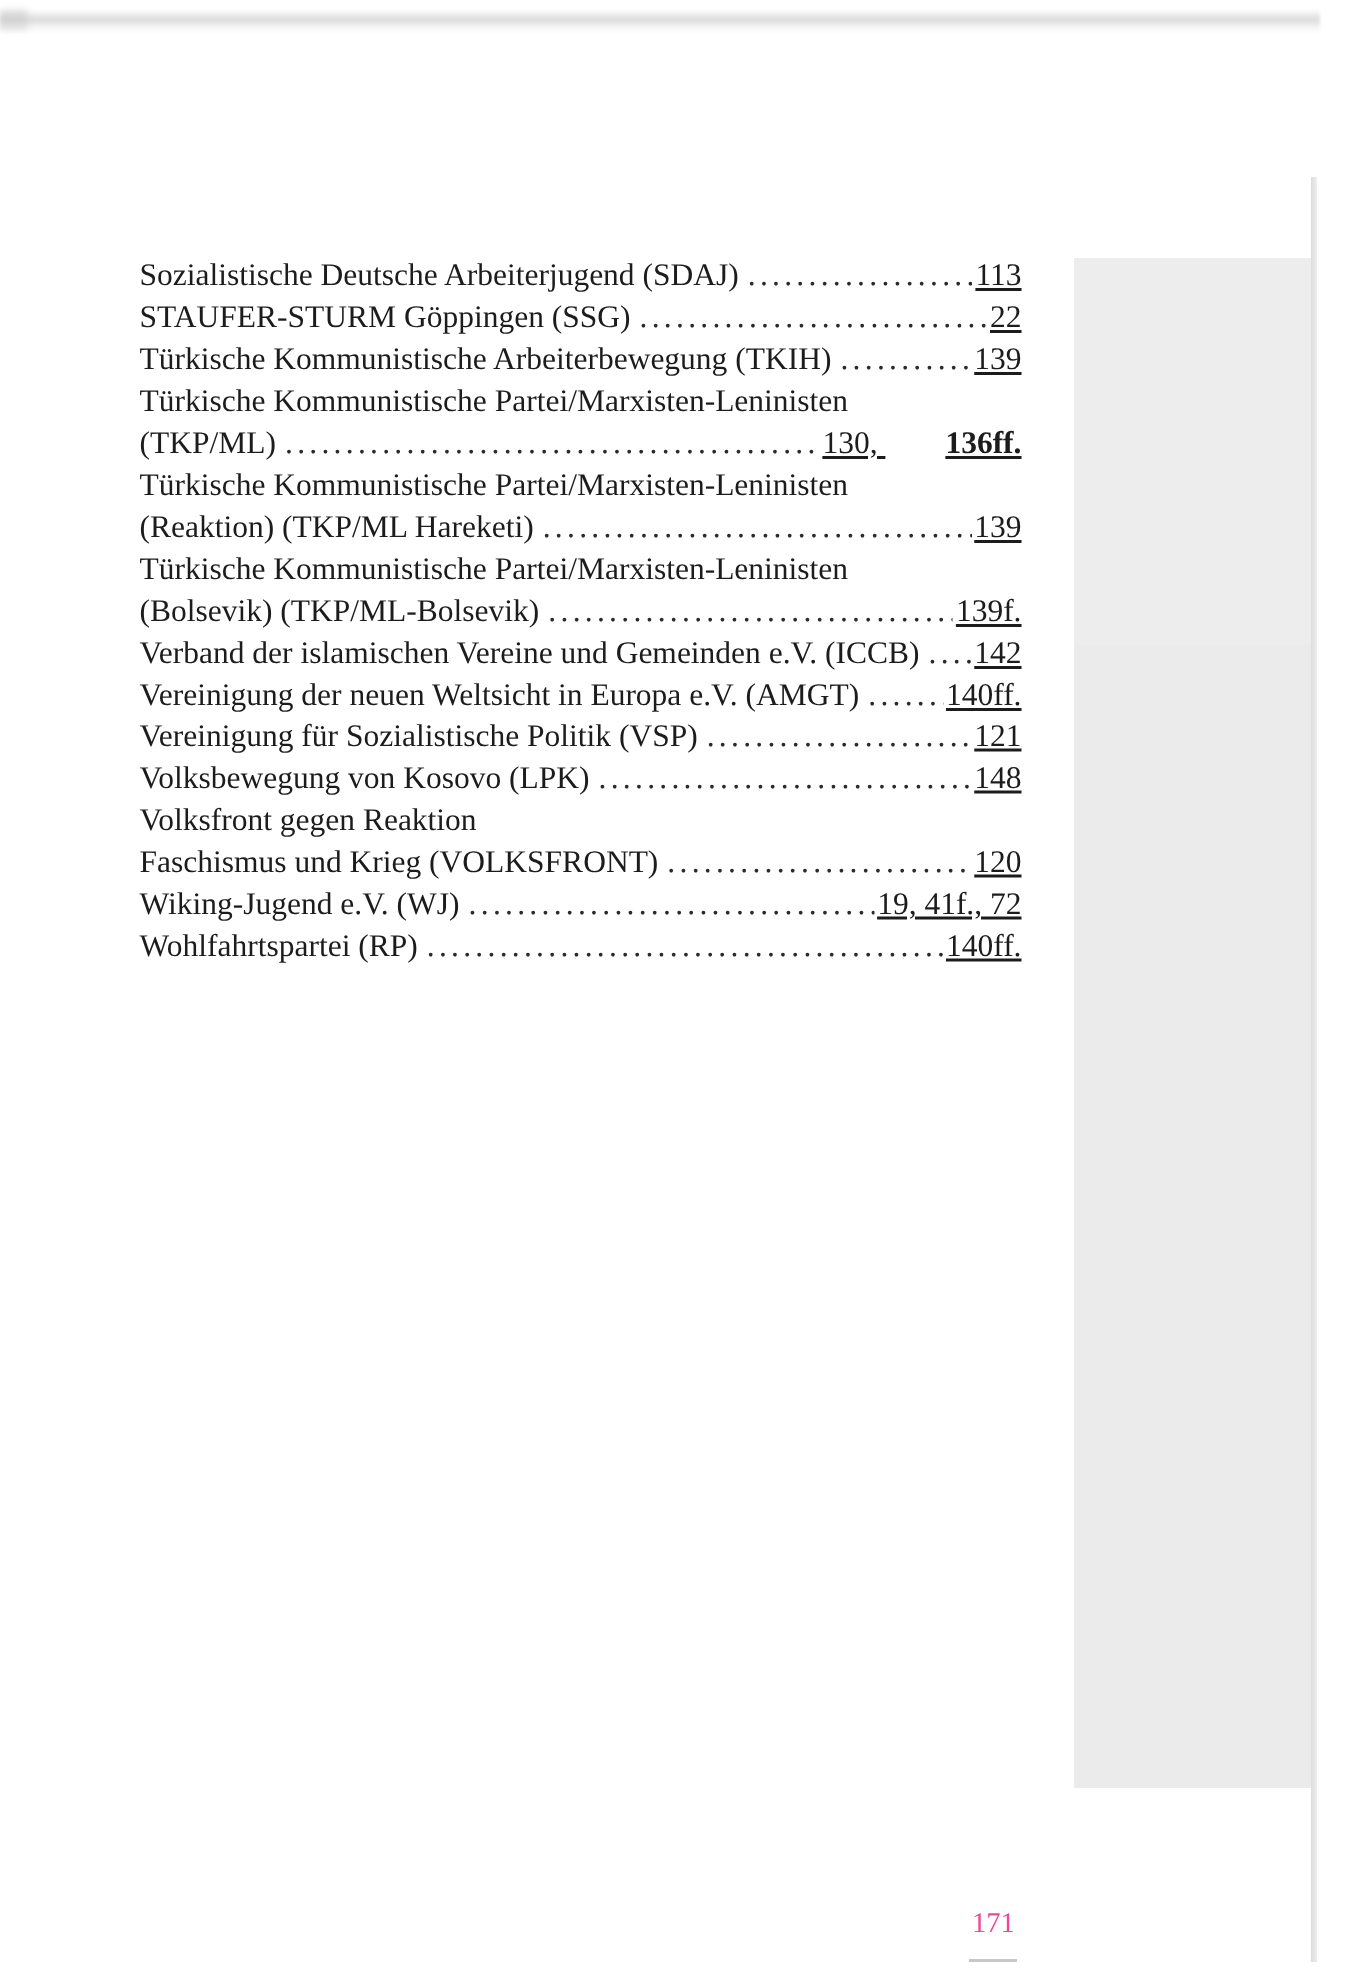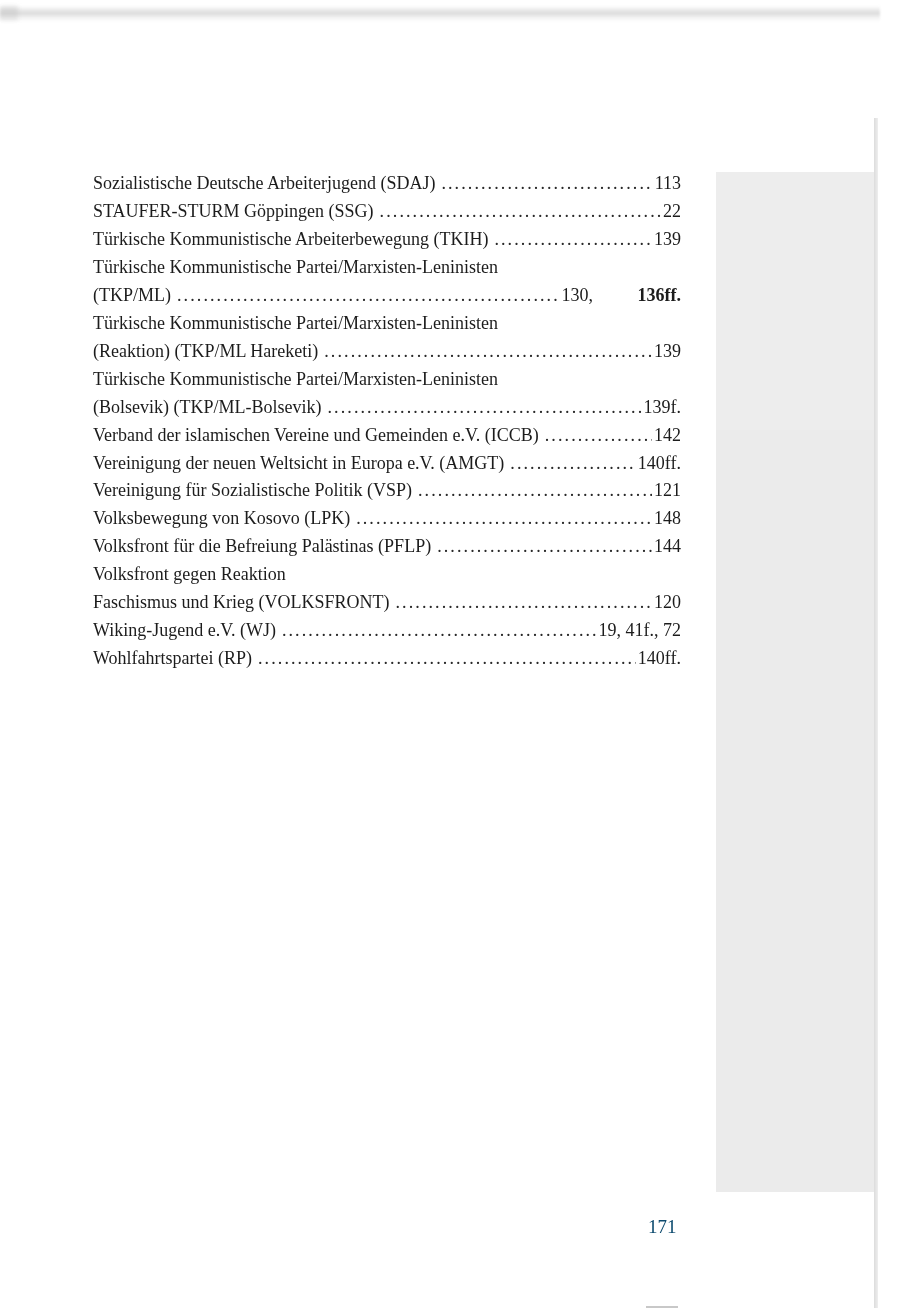--- a/index.html
+++ b/index.html
@@ -55,21 +55,21 @@
       top: 118px;
       width: 4px;
       height: 1190px;
       background: linear-gradient(to right, #dcdcdc, #eeeeee);
     }
     .index {
       position: absolute;
       left: 93px;
       top: 170px;
       width: 588px;
-      font-size: 18px;
+      font-size: 21px;
       line-height: 27.95px;
     }
     .entry {
       display: block;
     }
     .line {
       display: flex;
       align-items: baseline;
       white-space: nowrap;
     }
@@ -83,31 +83,32 @@
       letter-spacing: 2.6px;
       color: #2a2a2a;
     }
     .leader::before {
       content: ". . . . . . . . . . . . . . . . . . . . . . . . . . . . . . . . . . . . . . . . . . . . . . . . . . . . . . . . . . . . . . . . . . . . . . . . . . . . . . . . . . . . . . . . . . . . . . . . . . . . . . . . . .";
       letter-spacing: -1.2px;
     }
     .pages {
       flex: 0 0 auto;
       text-align: right;
+      text-decoration: underline;
     }
     .bold {
       font-weight: bold;
       margin-left: 40px;
     }
     .page-number {
       position: absolute;
       left: 648px;
-      top: 1216px;
+      top: 1272px;
       font-size: 19px;
-      color: #0c4a6e;
+      color: #ec4899;
     }
     .page-rule {
       position: absolute;
       left: 646px;
       top: 1306px;
       width: 32px;
       height: 2px;
       background: #c8c8c8;
     }
   </style>
@@ -207,27 +208,20 @@
 
 
   <div class="entry">
     <div class="line">
       <span class="label">Volksbewegung von Kosovo (LPK)</span>
       <span class="leader"></span>
       <span class="pages">148</span>
     </div>
   </div>
 
-  <div class="entry">
-    <div class="line">
-      <span class="label">Volksfront für die Befreiung Palästinas (PFLP)</span>
-      <span class="leader"></span>
-      <span class="pages">144</span>
-    </div>
-  </div>
 
   <div class="entry">
     <div class="line">
       <span class="label">Volksfront gegen Reaktion</span>
     </div>
     <div class="line">
       <span class="label">Faschismus und Krieg (VOLKSFRONT)</span>
       <span class="leader"></span>
       <span class="pages">120</span>
     </div>

